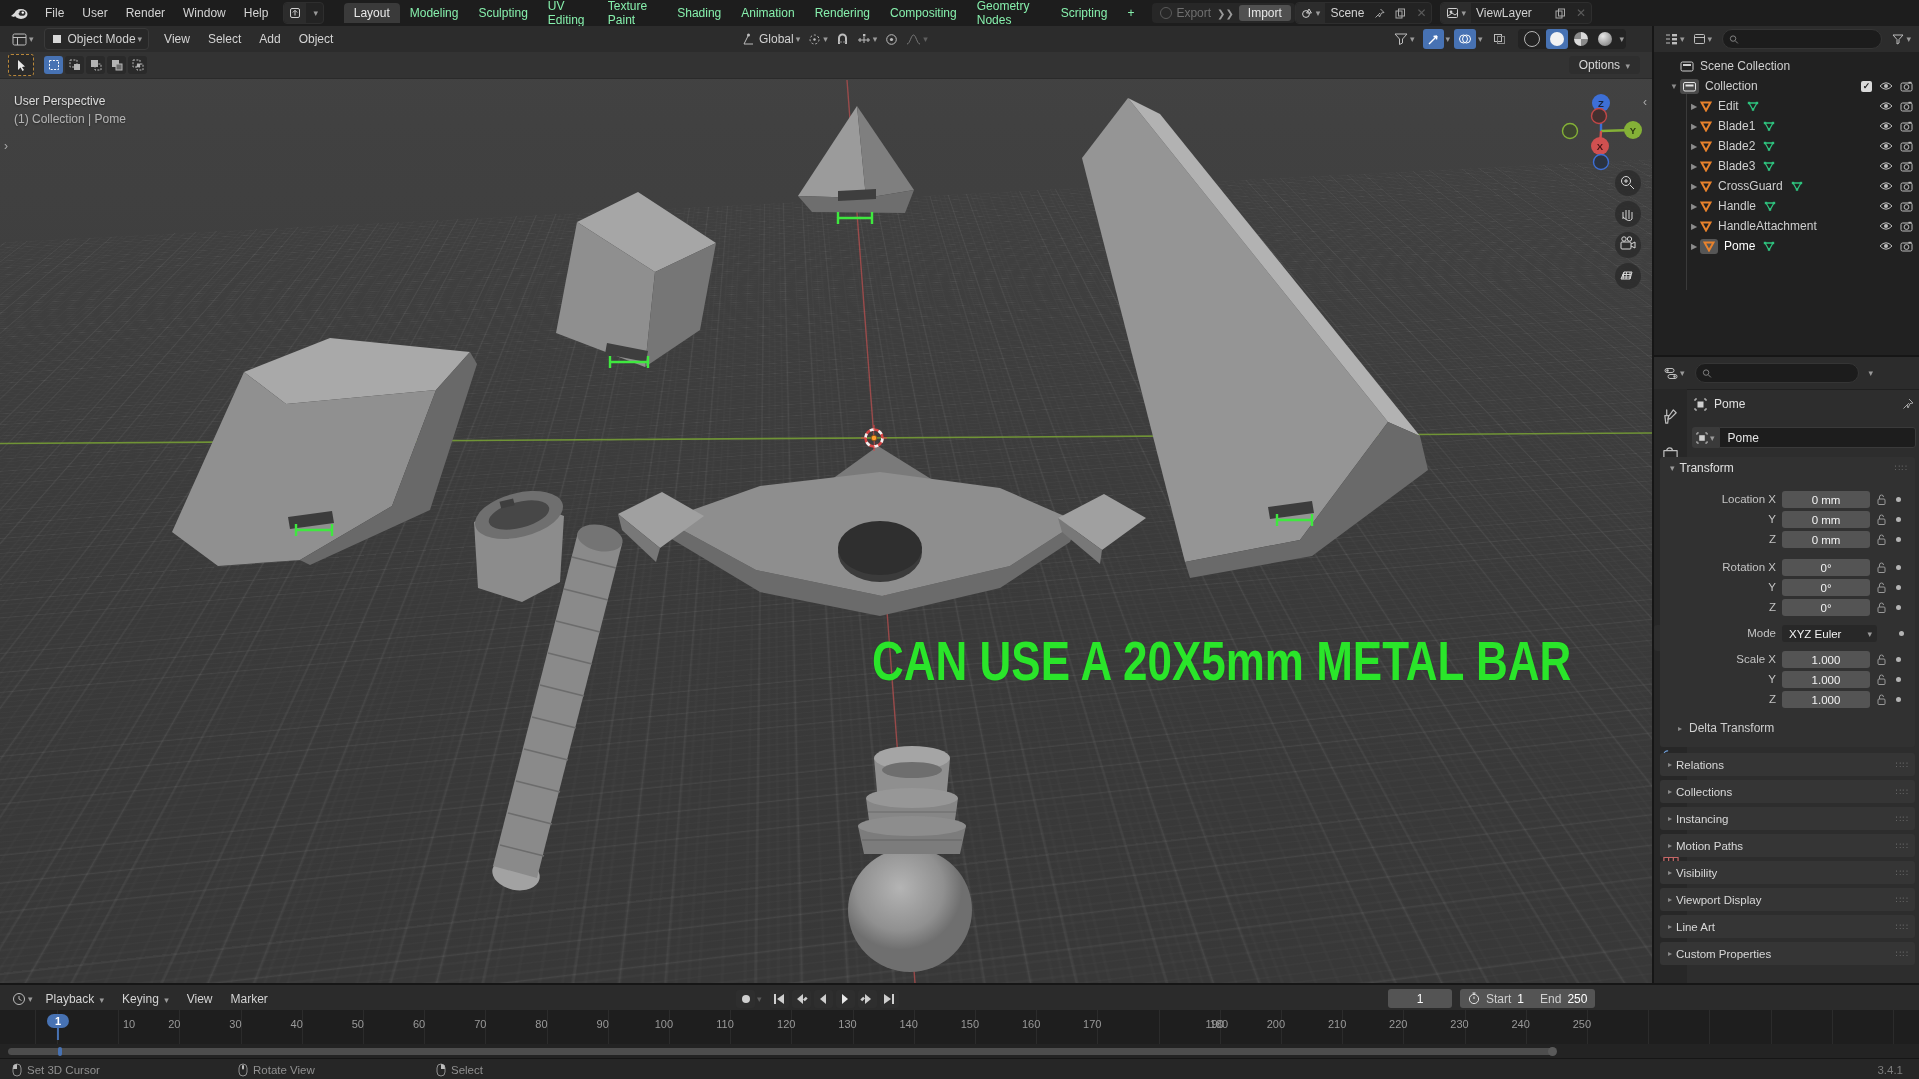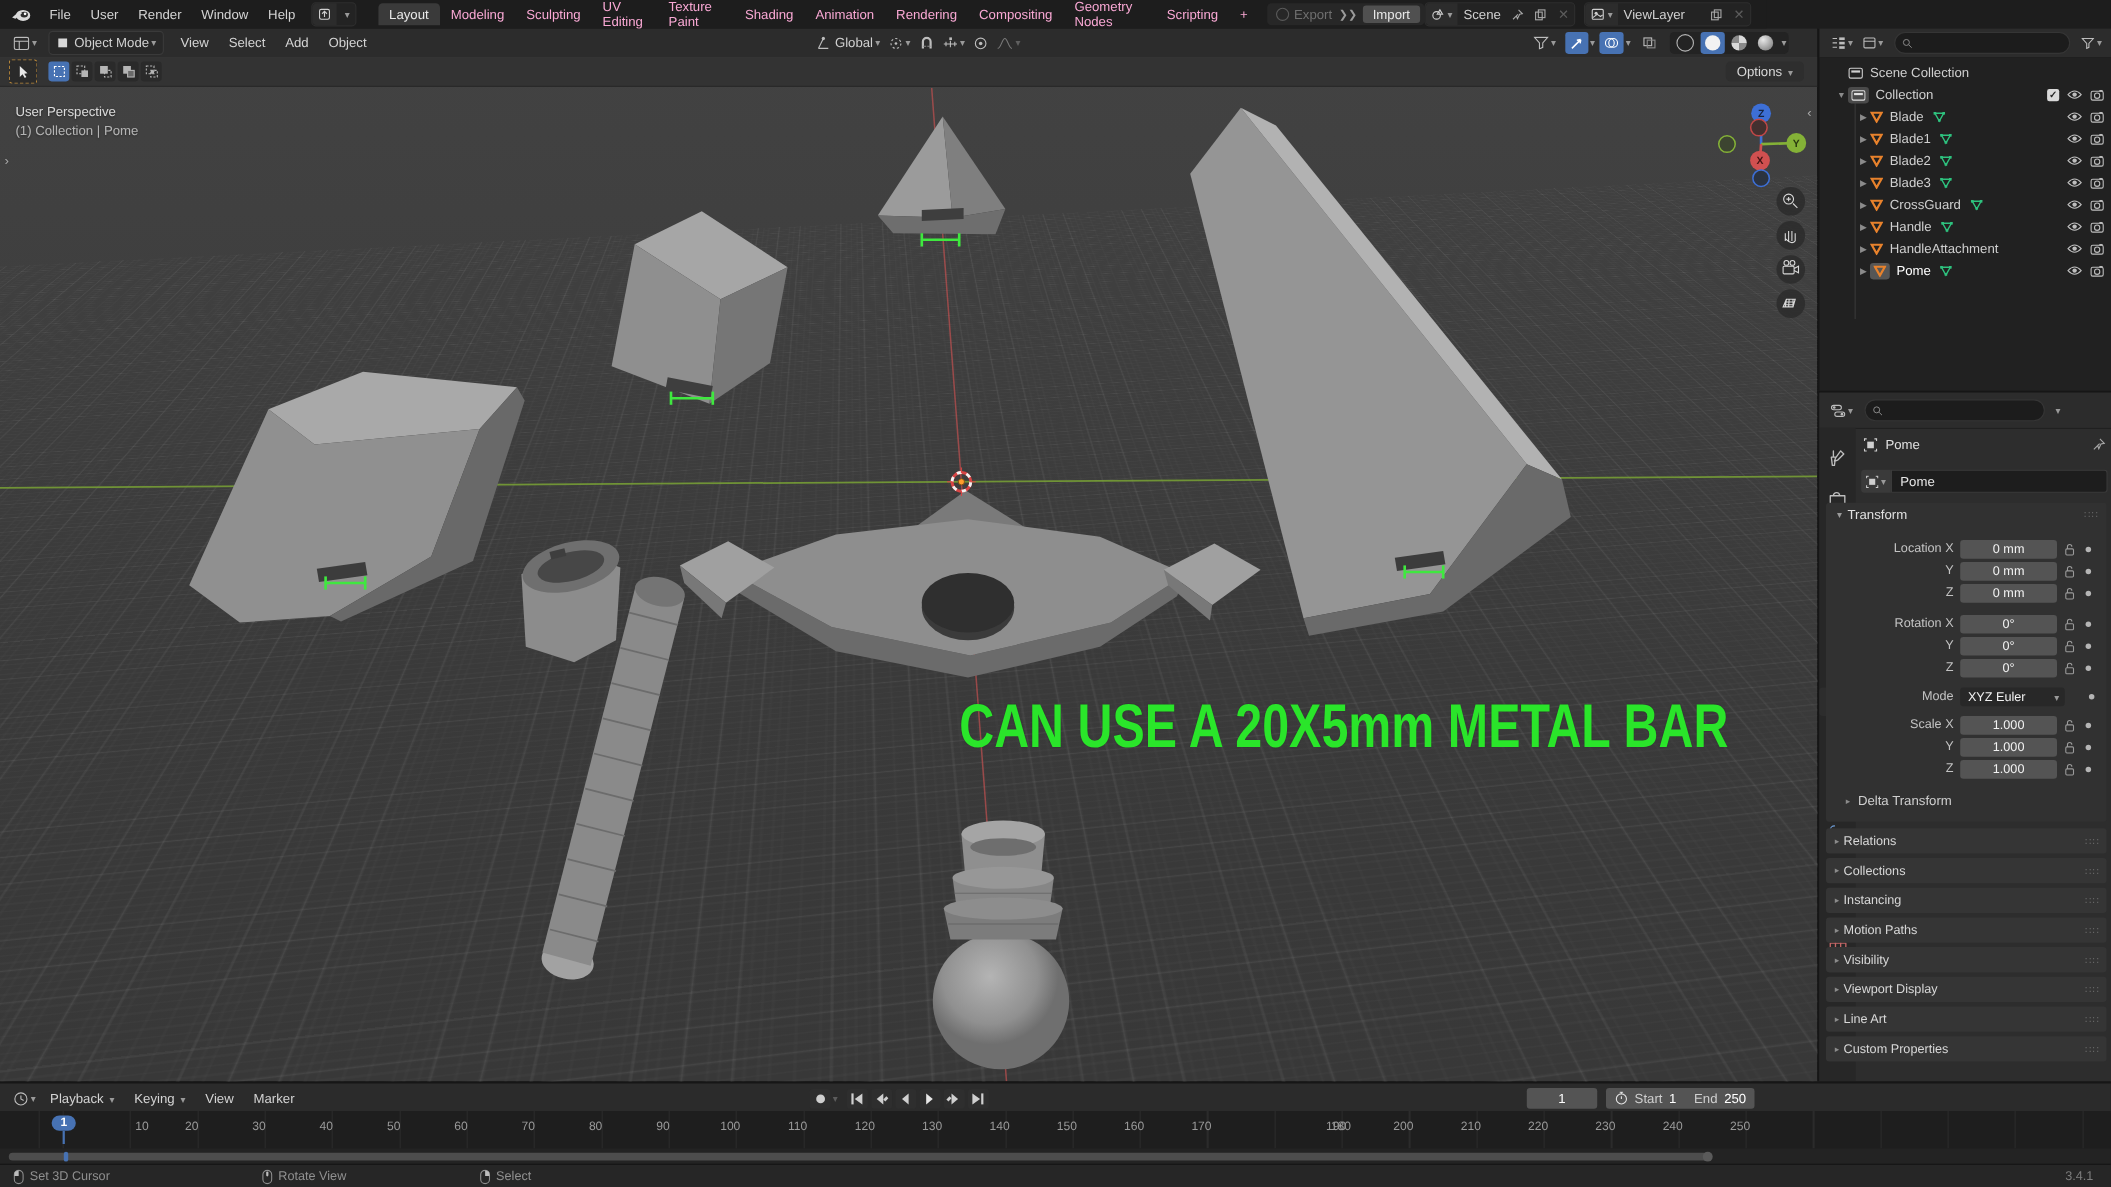--- a/index.html
+++ b/index.html
@@ -6,21 +6,21 @@
   .screen{position:relative;width:1919px;height:1079px;background:#1d1d1d;
     font-family:"Liberation Sans",sans-serif;font-size:12px;color:#d1d1d1;
     overflow:hidden;-webkit-font-smoothing:antialiased;}
   .abs{position:absolute;}
   .row{display:flex;align-items:center;}
   .menu-item{padding:0 9px;color:#d4d4d4;cursor:default;}
   .dim{color:#8b8b8b;}
   .chev{color:#9a9a9a;font-size:9px;margin-left:2px;}
   
   .topbar{left:0;top:0;width:1606px;height:26px;background:#1d1d1d;display:flex;align-items:center;border-bottom:1px solid #131313;}
-  .ws-tab{padding:3px 10px;color:#f9a8d4;border-radius:4px 4px 0 0;font-size:12px;}
+  .ws-tab{padding:3px 10px;color:#86efac;border-radius:4px 4px 0 0;font-size:12px;}
   .ws-tab.active{background:#3a3a3a;color:#e9e9e9;}
   .pillbox{display:flex;align-items:center;background:#232323;border:1px solid #2e2e2e;border-radius:4px;height:20px;}
   .pillbox .seg{display:flex;align-items:center;padding:0 5px;height:100%;}
   .pillbox .seg.dark{background:#2c2c2c;border-radius:4px 0 0 4px;}
   
   .vp-header{left:0;top:26px;width:1652px;height:26px;background:#2c2c2c;display:flex;align-items:center;border-bottom:1px solid #1a1a1a;}
   .mode-box{display:flex;align-items:center;background:#282828;border:1px solid #3a3a3a;border-radius:4px;height:20px;padding:0 6px;margin:0 6px;}
   .hbtn{display:flex;align-items:center;padding:0 4px;height:20px;border-radius:3px;}
   .hbtn.on{background:#4772b3;}
   .shade-group{display:flex;align-items:center;background:#232323;border-radius:4px;height:20px;padding:0 2px;gap:2px;}
@@ -549,21 +549,21 @@
           </svg>
       </span>
     </div>
   <div class="o-row" style="top: 44px;">
         <span class="o-arrow" style="margin-left:34px">▶</span>
         <span style="display:flex;">
           <svg width="12" height="11" viewBox="0 0 12 11">
             <path d="M1.5,1.5 h9 L6,9.5 Z" fill="none" stroke="#e8822c" stroke-width="2"></path>
           </svg>
         </span>
-        <span style="margin-left:6px;color:#cfcfcf">Blade</span>
+        <span style="margin-left:6px;color:#cfcfcf">Edit</span>
         <span>
           <svg width="12" height="11" viewBox="0 0 12 11" style="margin-left:8px">
             <path d="M2,2 h8 L6,9 Z" fill="none" stroke="#2ec27e" stroke-width="1.3"></path>
             <rect x="0.8" y="0.8" width="2.4" height="2.4" fill="#2ec27e"></rect>
             <rect x="8.8" y="0.8" width="2.4" height="2.4" fill="#2ec27e"></rect>
             <rect x="4.8" y="7.2" width="2.4" height="2.4" fill="#2ec27e"></rect>
           </svg>
         </span>
         <span class="o-right">
           <svg width="14" height="10" viewBox="0 0 14 10">

